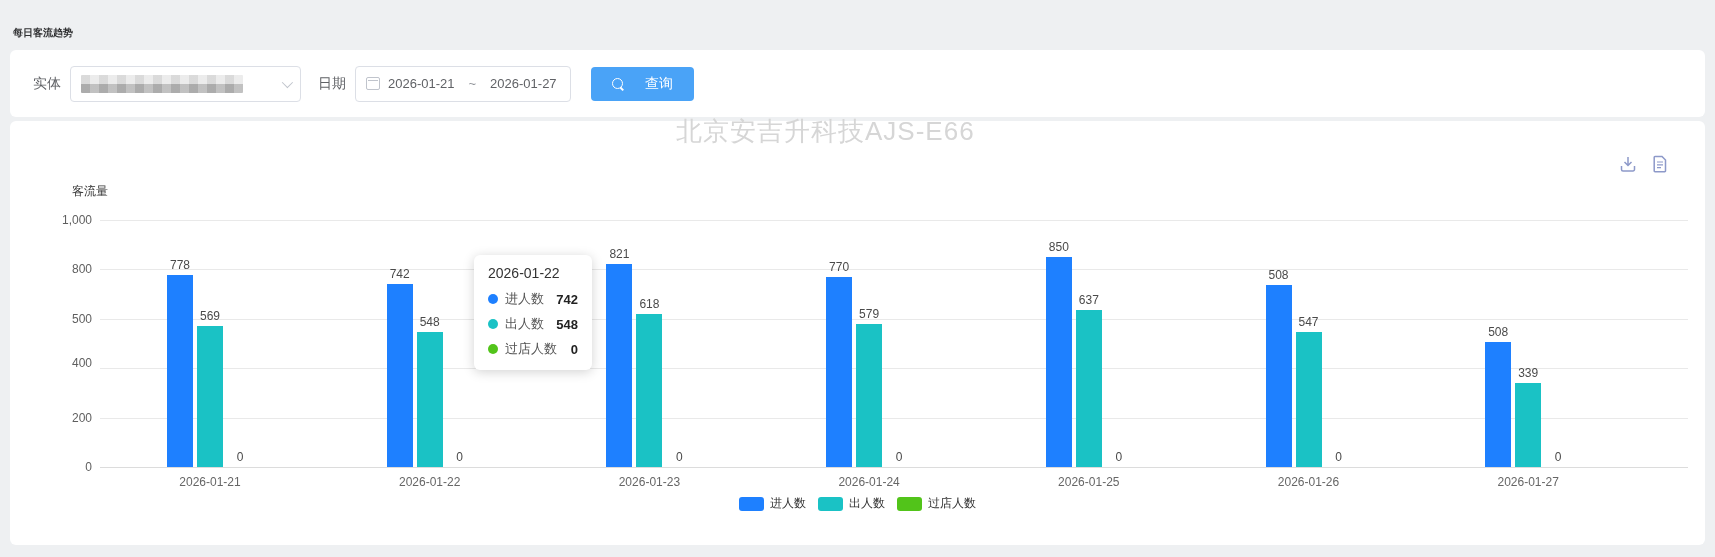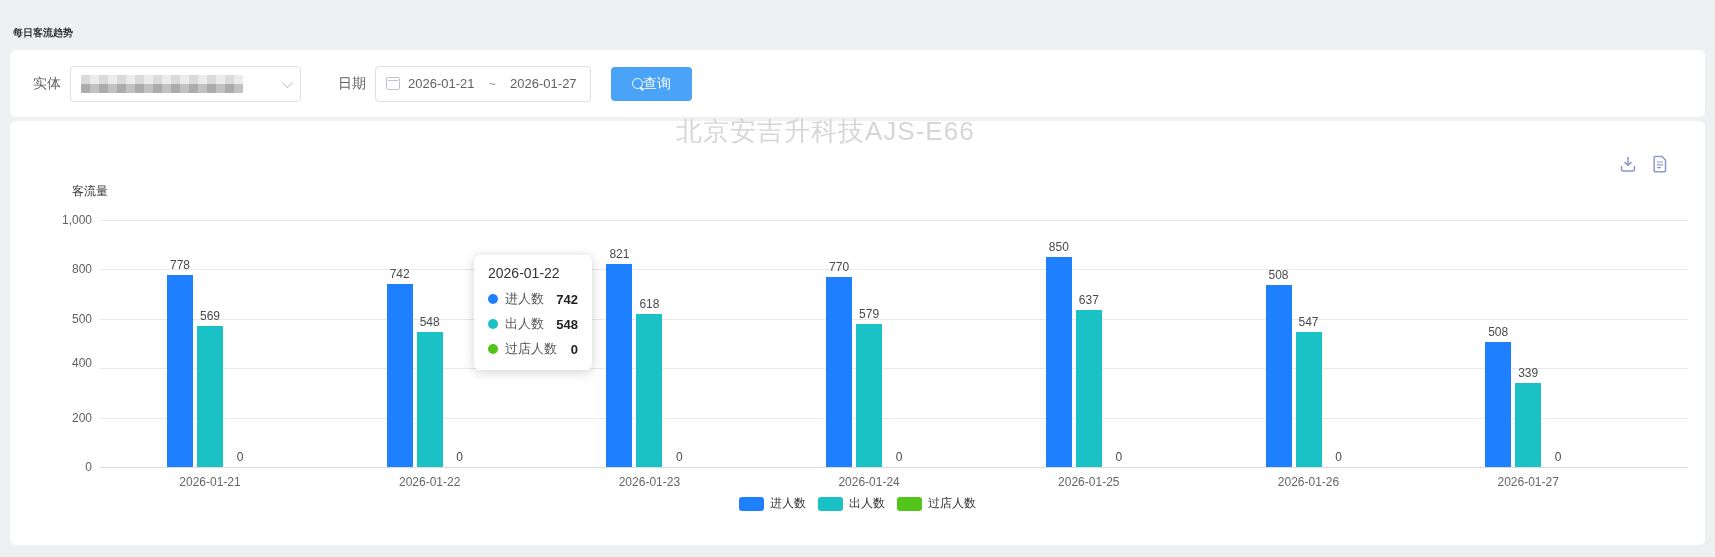--- a/index.html
+++ b/index.html
@@ -19,32 +19,32 @@
   .lbl-entity { margin-left:23px; }
   .entity-select { margin-left:9px; width:231px; height:36px;
     border:1px solid #dcdfe6; border-radius:4px; background:#fff;
     display:flex; align-items:center; padding:0 10px; cursor:pointer; }
   .mosaic { width:162px; height:18px; border-radius:1px;
     background-image:
       repeating-linear-gradient(0deg, rgba(140,140,140,.45) 0 9px, rgba(235,235,235,.55) 9px 18px),
       repeating-linear-gradient(90deg, #c6c6c6 0 9px, #ededed 9px 18px); }
   .chevron { margin-left:auto; width:8px; height:8px; border-right:1.5px solid #c0c4cc;
     border-bottom:1.5px solid #c0c4cc; transform:rotate(45deg) translateY(-2px); }
-  .lbl-date { margin-left:37px; }
+  .lbl-date { margin-left:17px; }
   .date-range { margin-left:9px; width:216px; height:36px; border:1px solid #dcdfe6;
     border-radius:4px; display:flex; align-items:center; padding:0 10px; cursor:pointer; }
   .cal-icon { width:14px; height:13px; border:1.3px solid #c0c4cc; border-radius:2px;
     position:relative; margin-right:8px; flex:none; }
   .cal-icon:before { content:""; position:absolute; left:1px; right:1px; top:2px;
     border-top:1.3px solid #c0c4cc; }
   .date-text { font-size:13px; color:#606266; }
   .date-sep { font-size:13px; color:#909399; margin:0 14px; }
   .query-btn { margin-left:20px; height:34px; padding:0 21px; background:#4aa3f7;
     border:none; border-radius:4px; color:#fff; font-size:14px; display:flex;
-    align-items:center; gap:0; cursor:pointer; }
+    align-items:center; gap:22px; cursor:pointer; }
   .search-glyph { width:11px; height:11px; border:1.5px solid #fff; border-radius:50%;
     position:relative; }
   .search-glyph:after { content:""; position:absolute; width:4px; height:1.5px;
     background:#fff; transform:rotate(45deg); left:7px; top:9px; }
 
   .watermark { position:absolute; left:676px; top:114px; font-size:26px;
     color:#d6d6d6; letter-spacing:1px; z-index:6; pointer-events:none; }
 
   .chart-wrap { position:relative; width:100%; height:100%; }
   .y-title { position:absolute; left:62px; top:62px; font-size:12px; color:#333; }

